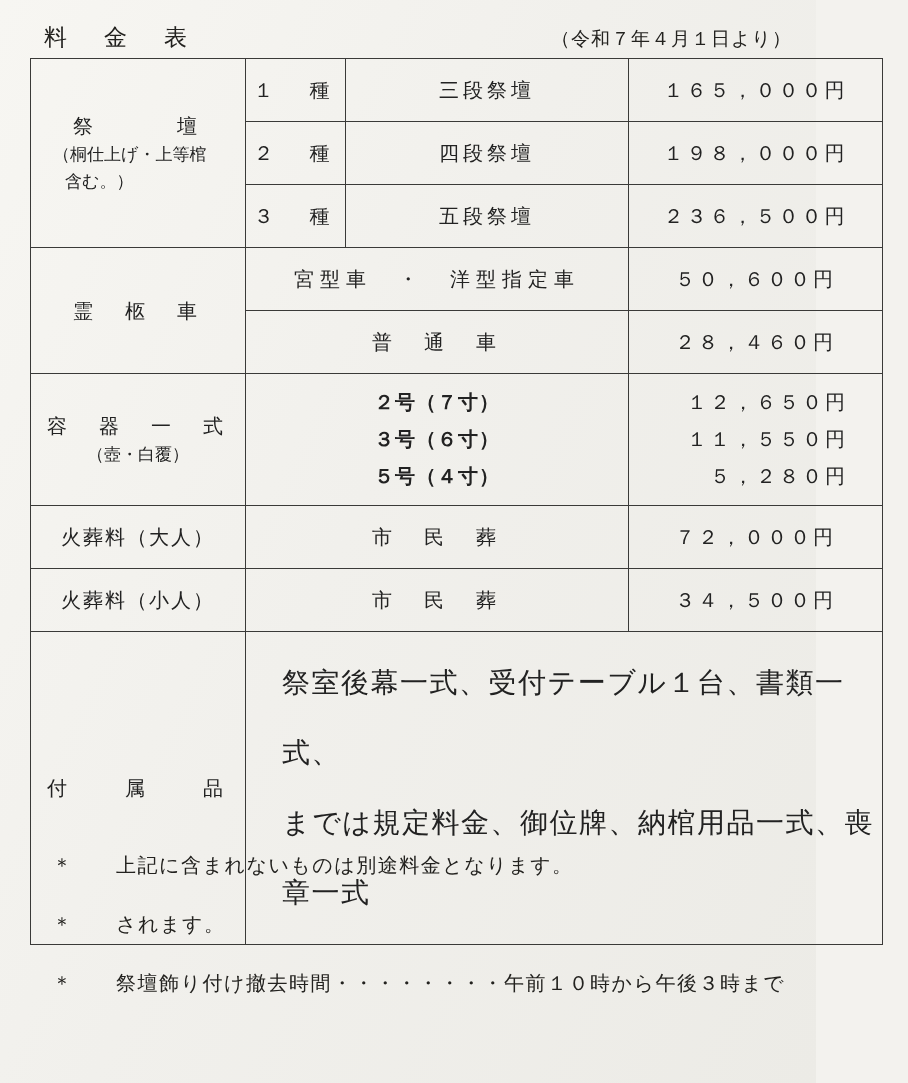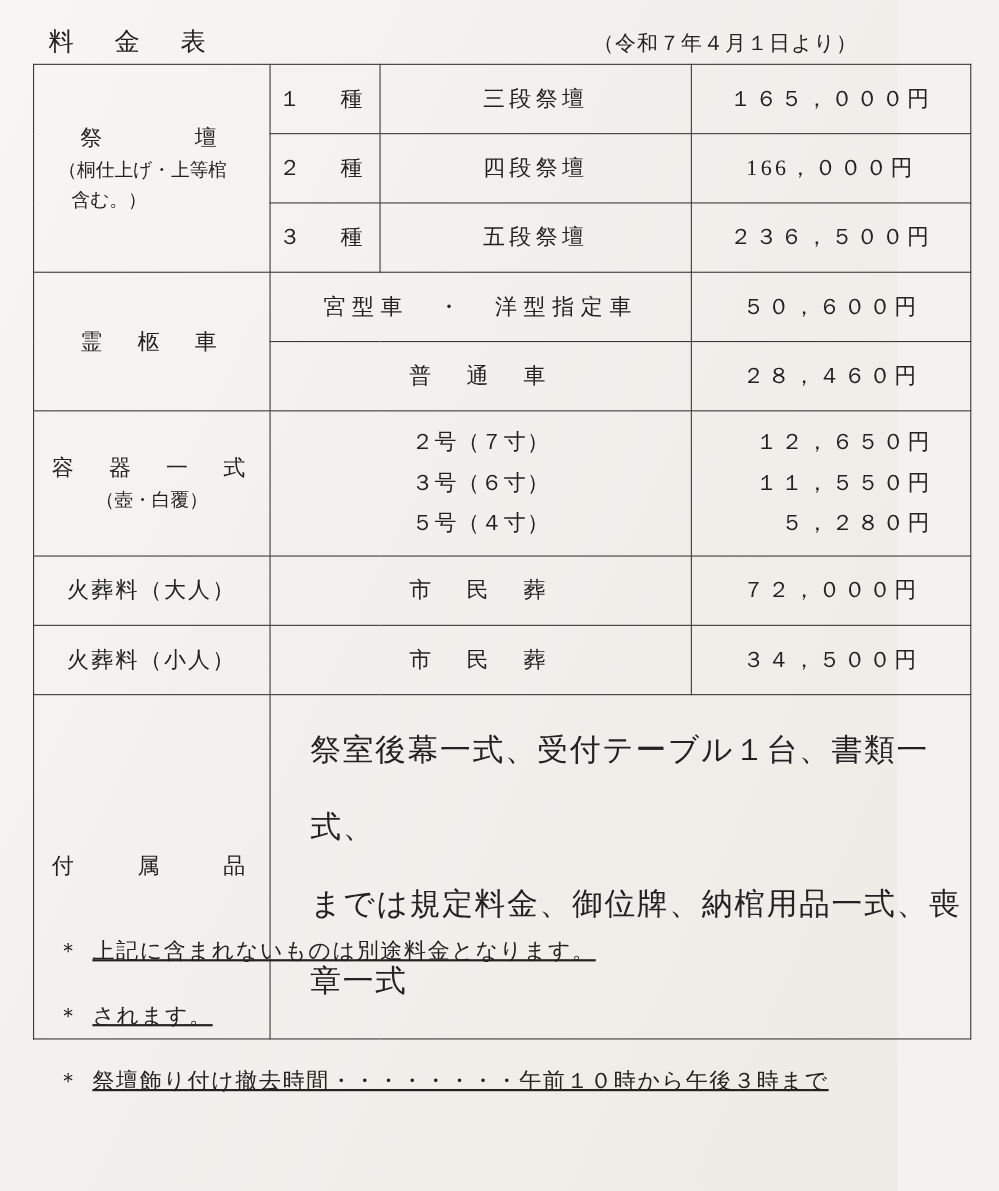--- a/index.html
+++ b/index.html
@@ -24,21 +24,21 @@
   }
   .doc-title {
     position: absolute;
     left: 44px;
     top: 22px;
     font-size: 23px;
     letter-spacing: 7px;
   }
   .doc-note {
     position: absolute;
-    right: 36px;
+    right: 24px;
     top: 26px;
     font-size: 19px;
     letter-spacing: 1px;
   }
   table.price {
     position: absolute;
     left: 30px;
     top: 58px;
     width: 852px;
     border-collapse: collapse;
@@ -69,21 +69,21 @@
     letter-spacing: 0px;
     line-height: 1.6;
     text-align: left;
     padding-left: 18px;
   }
   .cat-sub.indent { padding-left: 30px; }
   .kind-box { letter-spacing: 8px; padding: 16px 0; }
   .item-box { letter-spacing: 4px; padding: 16px 0; font-family: Liberation Serif, serif; }
   .item-wide { letter-spacing: 6px; padding: 16px 0; }
   .price-box { letter-spacing: 3px; padding: 16px 0; }
-  .multiline { padding: 10px 0; line-height: 1.85; letter-spacing: 1px; }
+  .multiline { padding: 10px 0; line-height: 1.85; letter-spacing: 1px; font-weight: bold; }
   .multiline .ln { display: block; }
   .price-multi { padding: 10px 0; line-height: 1.85; letter-spacing: 3px; text-align: right; padding-right: 34px;}
   .price-multi .ln { display: block; }
   .attach-box {
     text-align: left;
     padding: 16px 0 16px 36px;
     line-height: 2.5;
     letter-spacing: 1.5px;
     font-size: 28px;
   }
@@ -107,22 +107,21 @@
   .note {
     margin-bottom: 24px;
     position: relative;
   }
   .note .star {
     position: absolute;
     left: 0;
     top: 0;
   }
   .note .body {
-    margin-left: 32px;
-    text-decoration: underline;
+    margin-left: 64px;
   }
   .note .body .ln { display: block; }
   .note .body .ln.hang { margin-left: 22px; }
   .note .body .ln.hang2 { margin-left: 0px; }
 </style>
 </head>
 <body>
 
 <div class="page">
 
@@ -157,21 +156,21 @@
           </td>
       </tr>
       <tr>
         <td>
             <div class="kind-box">２　種</div>
           </td>
         <td>
             <div class="item-box">四段祭壇</div>
           </td>
         <td>
-            <div class="price-box">166，０００円</div>
+            <div class="price-box">１９８，０００円</div>
           </td>
       </tr>
       <tr>
         <td>
             <div class="kind-box">３　種</div>
           </td>
         <td>
             <div class="item-box">五段祭壇</div>
           </td>
         <td>

